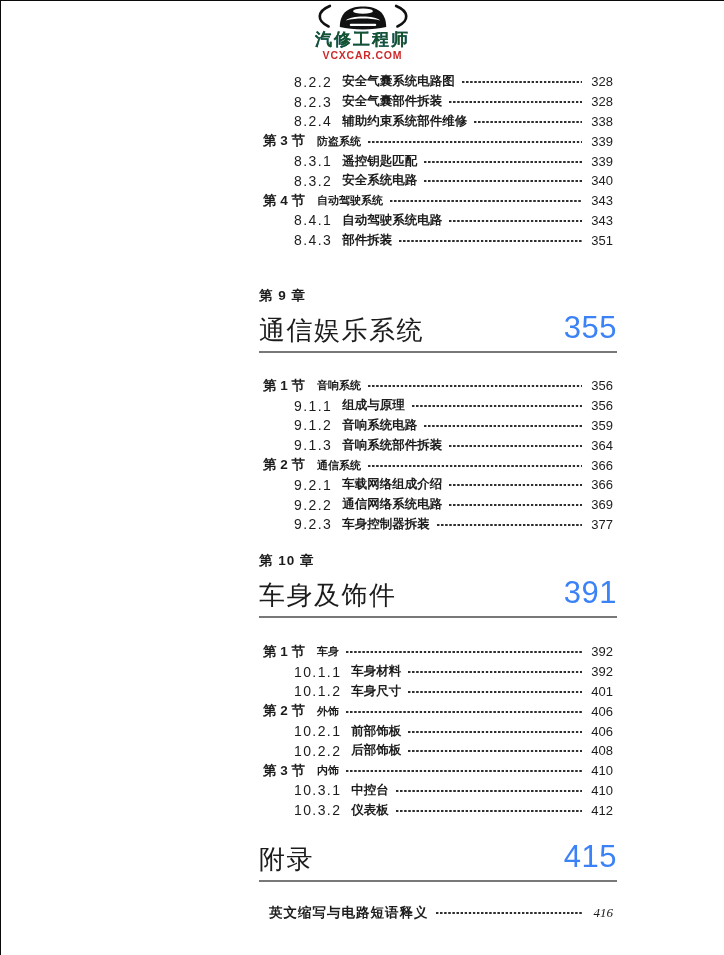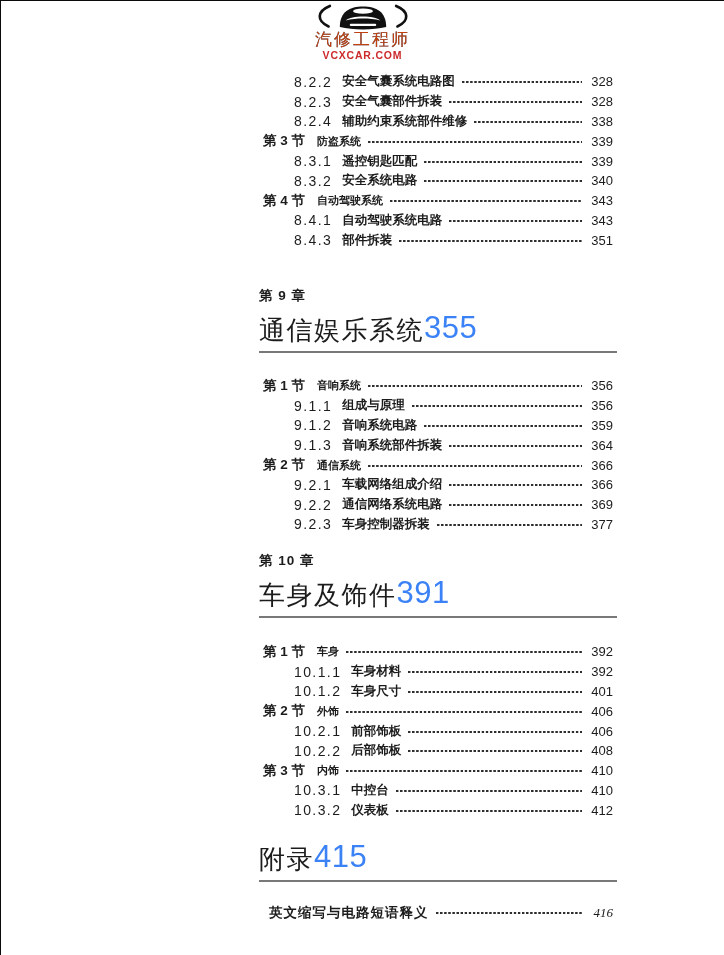--- a/index.html
+++ b/index.html
@@ -22,22 +22,22 @@
     top: 2px;
     left: 50%;
     transform: translateX(-50%);
     width: 140px;
     text-align: center;
     line-height: 1;
   }
   .logo svg { display: block; margin: 0 auto; width: 106px; height: 27px; }
   .logo-title {
     font-size: 17px;
-    font-weight: 400;
-    color: #c2410c;
+    font-weight: 700;
+    color: #14532d;
     letter-spacing: 2px;
     margin-top: 1px;
     text-shadow: 0 0 0.5px #2f6aa8;
   }
   .logo-subtitle {
     font-size: 10.5px;
     font-weight: 700;
     color: #cc2a2a;
     letter-spacing: 0.8px;
     margin-top: 2px;
@@ -76,21 +76,21 @@
 
   
   .chapter-block { position: absolute; left: 258px; width: 358px; }
   #ch9-head  { top: 288px; }
   #ch10-head { top: 553px; }
   #appendix-head { top: 841px; }
 
   .chapter-label { font-size: 13.5px; font-weight: 700; letter-spacing: 1px; line-height: 14px; }
   .title-row {
     display: flex;
-    justify-content: flex-start;
+    justify-content: space-between;
     align-items: flex-end;
     height: 36px;
     margin-top: 4px;
   }
   #appendix-head .title-row { height: 30px; margin-top: 0; }
   .chapter-title { font-size: 26px; font-weight: 500; letter-spacing: 1.5px; line-height: 1; }
   .chapter-page  { font-size: 31px; font-weight: 300; letter-spacing: 0.5px; line-height: 1; color: #3b82f6; }
   .rule { border: none; border-top: 2px solid #787878; margin: 8px 0 0 0; }
 
   

